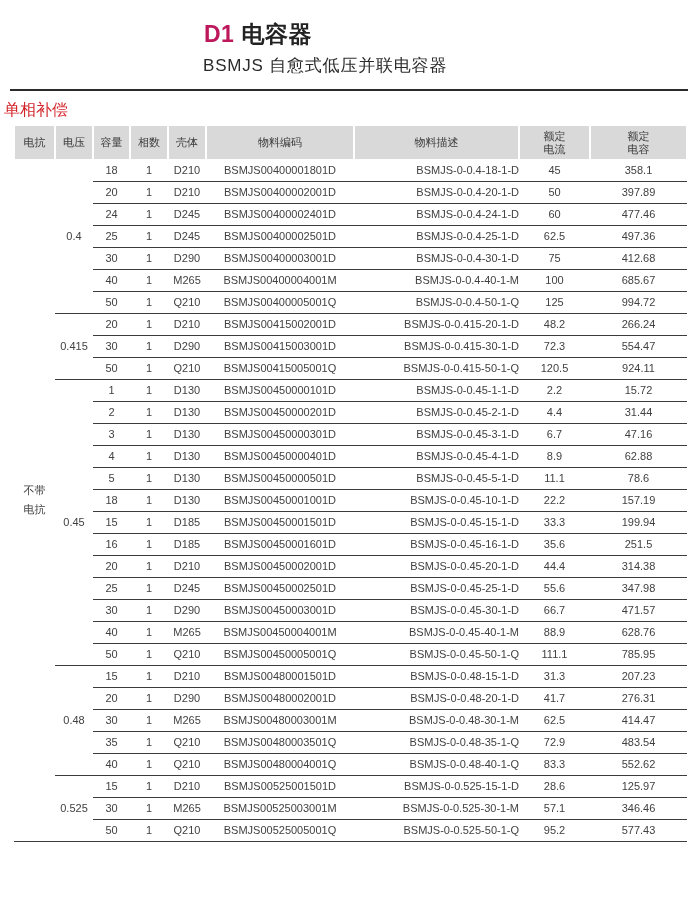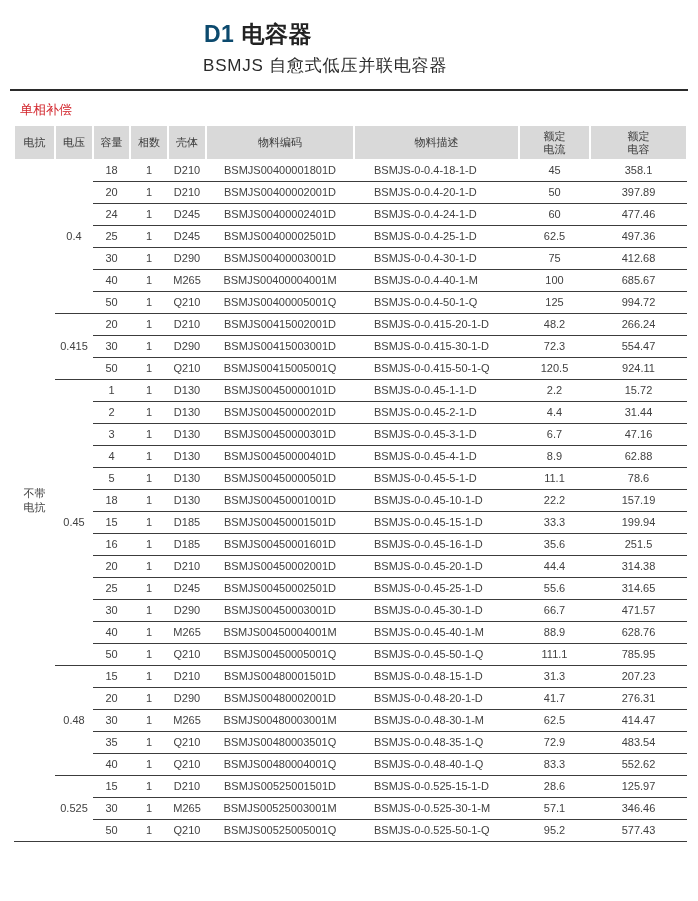--- a/index.html
+++ b/index.html
@@ -12,37 +12,37 @@
     overflow: hidden;
   }
   .title-row {
     margin: 21px 0 0 204px;
     font-size: 23px;
     font-weight: bold;
     letter-spacing: 0.5px;
     color: #222222;
     line-height: 26px;
   }
-  .title-code { color: #0c4a6e; margin-right: 7px; }
+  .title-code { color: #be185d; margin-right: 7px; }
   .subtitle {
     margin: 9px 0 0 203px;
     font-size: 17px;
     font-weight: normal;
     letter-spacing: 0.8px;
     color: #2b2b2b;
     line-height: 19px;
   }
   .rule {
     border: none;
     border-top: 2px solid #2b2b2b;
     margin: 14px 10px 0 10px;
   }
   .section-label {
-    margin: 11px 0 0 20px;
-    font-size: 13px;
+    margin: 11px 0 0 4px;
+    font-size: 16px;
     color: #d2232a;
     line-height: 15px;
   }
   table.catalog {
     border-collapse: collapse;
     table-layout: fixed;
     width: 675px;
     margin: 9px 0 0 13px;
   }
   th {
@@ -61,22 +61,22 @@
   }
   td {
     font-size: 11px;
     height: 22px;
     padding: 0;
     text-align: center;
     vertical-align: middle;
     border-bottom: 1px solid #3c3c3c;
     color: #414141;
   }
-  td.reactance-cell { white-space: pre-line; line-height: 14px; }
-  td.c-desc { text-align: left; padding-left: 20px; }
+  td.reactance-cell { white-space: pre-line; line-height: 19px; }
+  td.c-desc { text-align: right; padding-left: 20px; }
 </style>
 </head>
 <body>
 
 <div class="title-row">
   <span class="title-code">D1</span><span>电容器</span>
 </div>
 
 <div class="subtitle">BSMJS 自愈式低压并联电容器</div>
 
@@ -288,21 +288,21 @@
         <td class="c-current">44.4</td>
         <td class="c-capacitance">314.38</td>
       </tr>
       <tr>
         <td class="c-capacity">25</td>
         <td class="c-phases">1</td>
         <td class="c-shell">D245</td>
         <td class="c-code">BSMJS00450002501D</td>
         <td class="c-desc">BSMJS-0-0.45-25-1-D</td>
         <td class="c-current">55.6</td>
-        <td class="c-capacitance">314.65</td>
+        <td class="c-capacitance">347.98</td>
       </tr>
       <tr>
         <td class="c-capacity">30</td>
         <td class="c-phases">1</td>
         <td class="c-shell">D290</td>
         <td class="c-code">BSMJS00450003001D</td>
         <td class="c-desc">BSMJS-0-0.45-30-1-D</td>
         <td class="c-current">66.7</td>
         <td class="c-capacitance">471.57</td>
       </tr>

